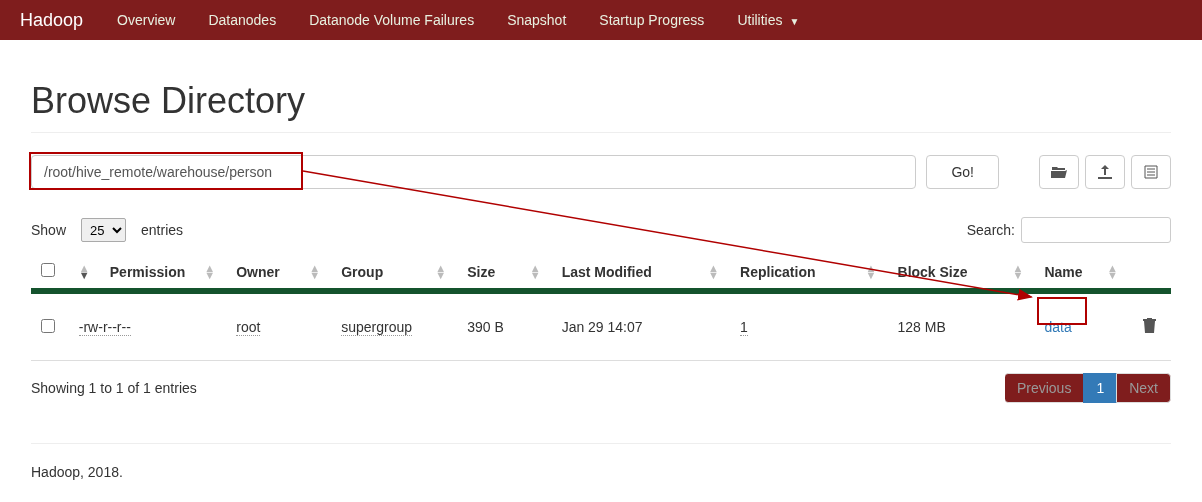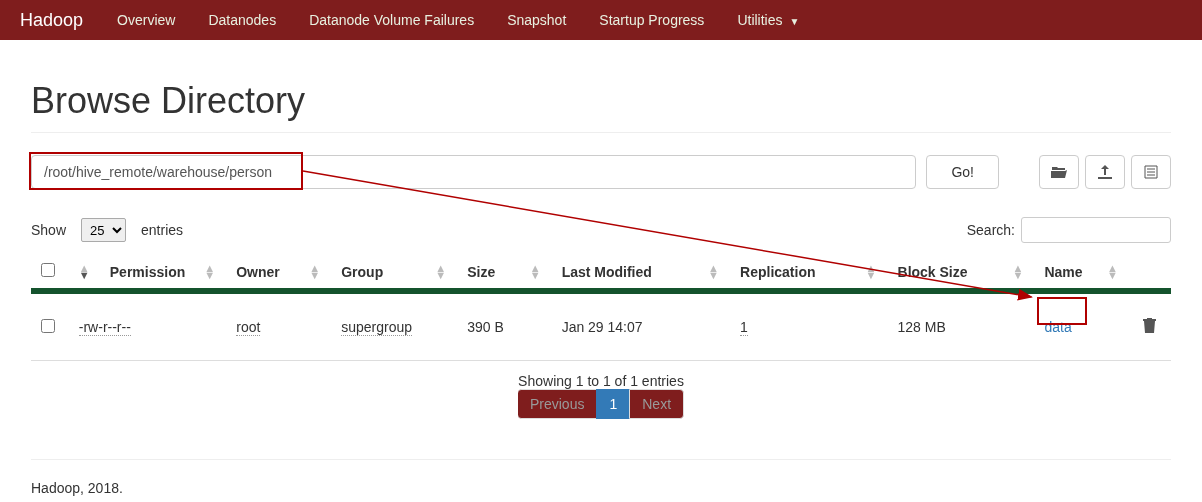--- a/index.html
+++ b/index.html
@@ -23,21 +23,21 @@
 .search-box { display: flex; align-items: center; gap: 6px; }
 .search-box input { border: 1px solid #ccc; border-radius: 3px; height: 26px; padding: 2px 6px; width: 150px; }
 table.data-table { width: 100%; border-collapse: collapse; margin-top: 12px; }
 table.data-table thead th { border-bottom: 2px solid #ddd; padding: 8px 10px; text-align: left; font-weight: 600; vertical-align: bottom; }
 table.data-table tbody td { border-top: 6px solid #14532d; border-bottom: 1px solid #ddd; padding: 24px 10px; }
 .sort-icon { display: inline-block; width: 12px; vertical-align: middle; color: #bbb; font-size: 11px; line-height: 7px; }
 .sort-icon span { display: block; }
 th .th-wrap { display: flex; align-items: center; justify-content: space-between; }
 .dotted-link { border-bottom: 1px dotted #999; cursor: default; }
 .name-link { color: #337ab7; cursor: pointer; }
-.bottom-row { display: flex; justify-content: space-between; align-items: center; margin-top: 12px; flex-direction: column; }
+.bottom-row { display: flex; justify-content: space-between; align-items: center; margin-top: 12px; }
 .pagination { display: flex; border-radius: 4px; overflow: hidden; }
 .pagination .page-btn { border: 1px solid #ddd; padding: 6px 12px; background: #7f1d1d; color: #999; cursor: pointer; margin-left: -1px; }
 .pagination .page-btn.active { background: #337ab7; color: #fff; border-color: #337ab7; }
 .pagination .page-btn:first-child { border-top-left-radius: 4px; border-bottom-left-radius: 4px; }
 .pagination .page-btn:last-child { border-top-right-radius: 4px; border-bottom-right-radius: 4px; }
 hr.footer-hr { border: none; border-top: 1px solid #eee; margin-top: 40px; }
 .footer-text { padding: 20px 0; color: #333; }
 .checkbox { width: 14px; height: 14px; }
 .trash-icon { color: #555; cursor: pointer; }
 .svg-overlay { position: absolute; pointer-events: none; }

